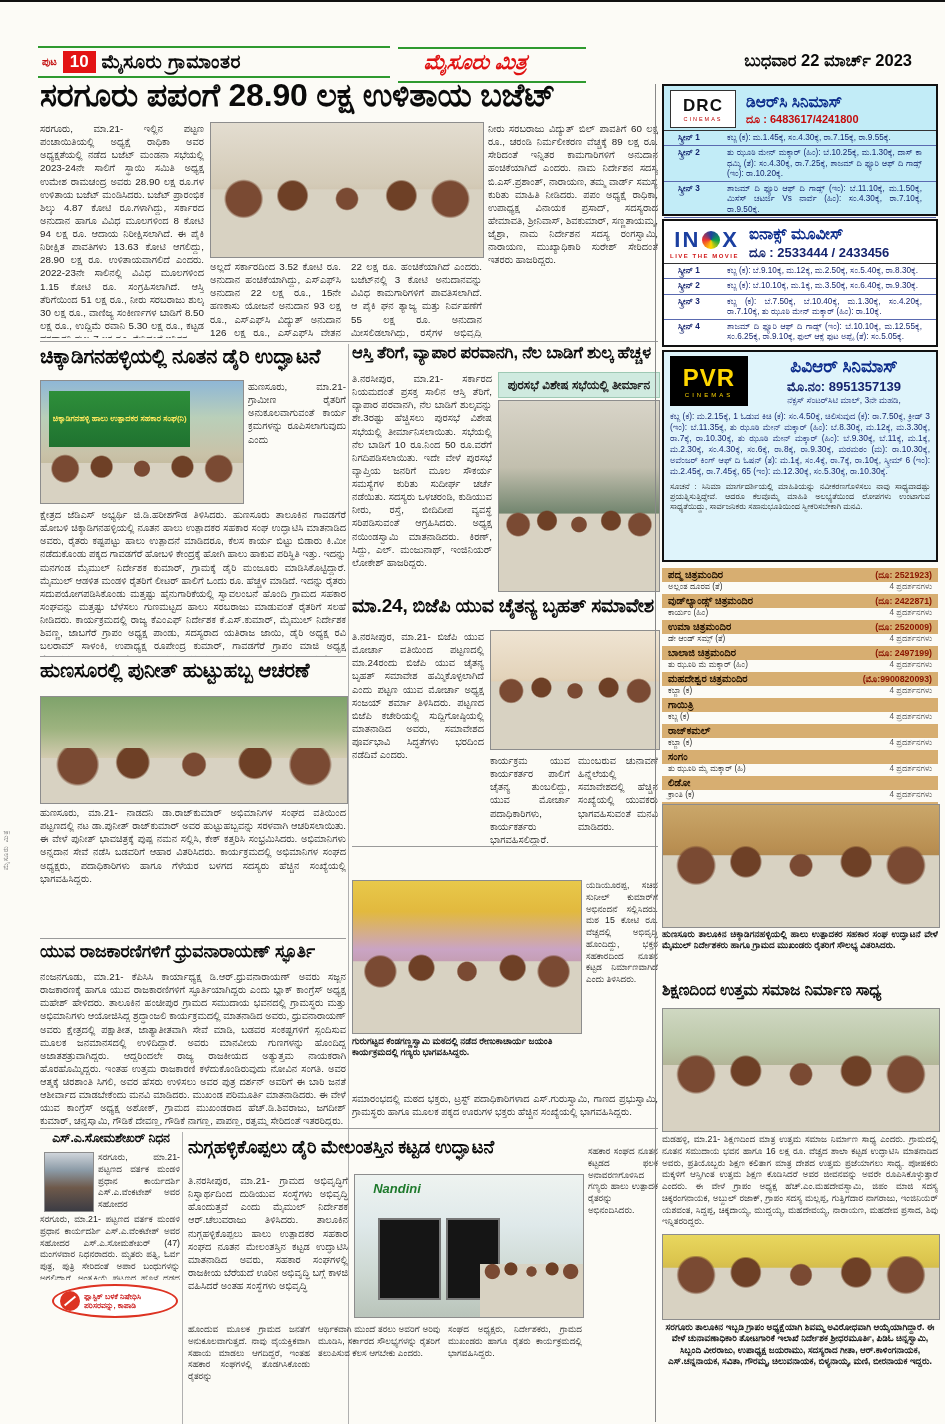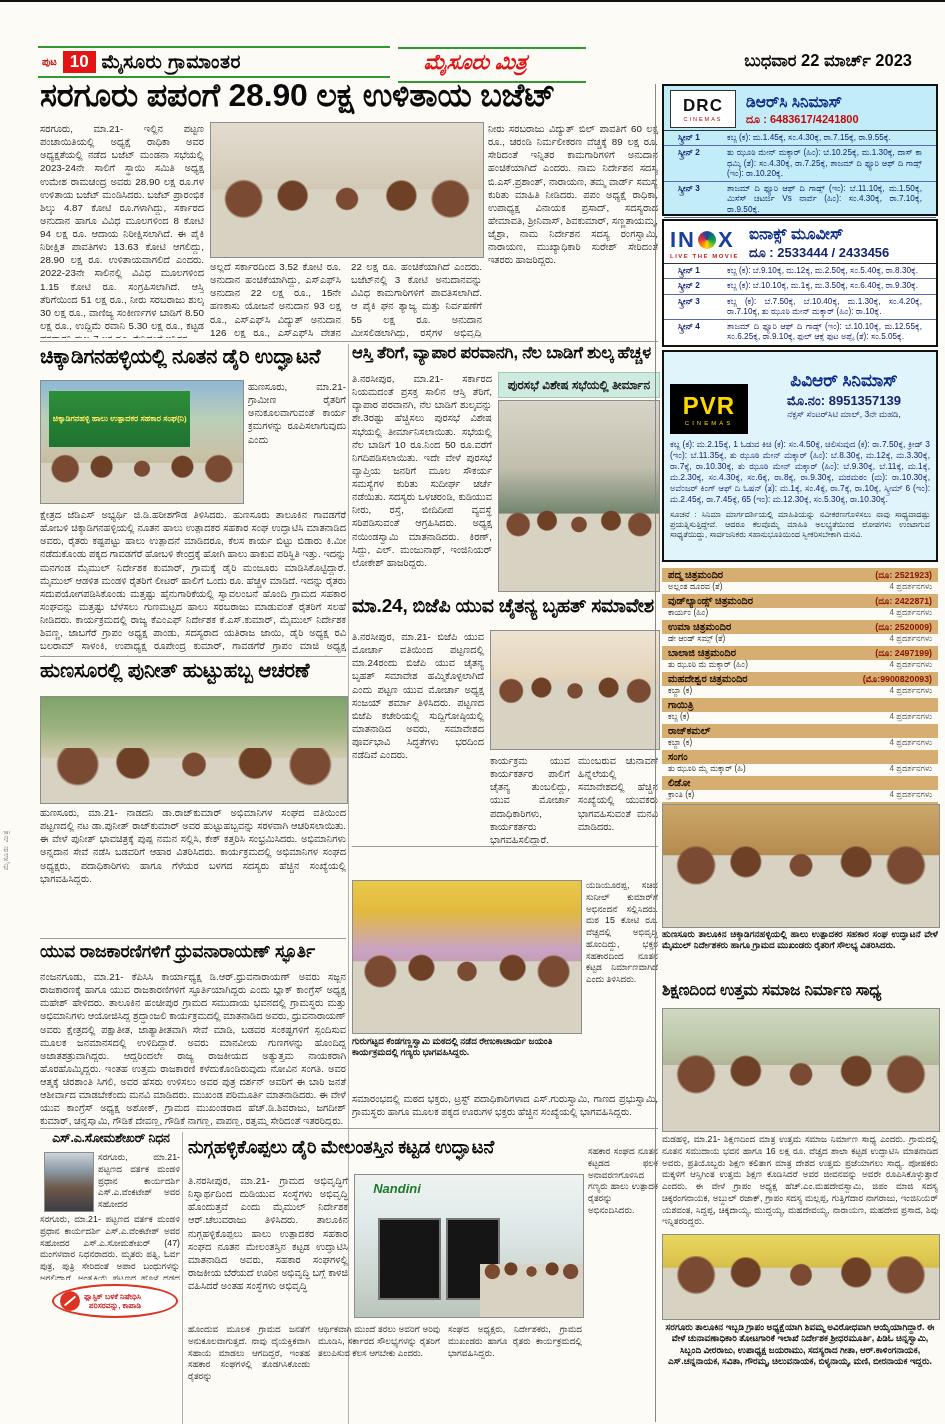--- a/index.html
+++ b/index.html
@@ -24,43 +24,43 @@
   .cinebox{position:absolute;left:662px;width:276px;border:2px solid #111;box-sizing:border-box;}
   .cine-head{display:flex;align-items:center;gap:10px;padding:4px 6px 2px 6px;}
   .cine-title{font-weight:800;font-size:15.5px;color:#0a2a8a;}
   .cine-phone{font-weight:800;font-size:11px;color:#c40b0b;margin-top:2px;}
   .screenrow{display:flex;gap:5px;padding:2px 14px;border-top:1px solid #5a6ab0;}
   .screenrow .lab{flex:0 0 44px;font-weight:800;font-size:8.2px;color:#15246e;}
   .screenrow .txt{font-size:8.2px;line-height:1.25;color:#15246e;text-align:justify;}
   #drc-logo{background:#fff;border:1px solid #333;width:64px;height:36px;display:flex;flex-direction:column;align-items:center;justify-content:center;}
   #drc-logo .t{font-weight:900;font-size:17px;color:#111;letter-spacing:1px;}
   #drc-logo .s{font-size:5.5px;letter-spacing:2px;color:#b00;}
-  #inox-logo{display:flex;flex-direction:column;align-items:flex-start;}
+  #inox-logo{display:flex;flex-direction:column;align-items:flex-end;}
   #inox-word{font-weight:900;font-size:22px;color:#1b3fa0;letter-spacing:2px;display:flex;align-items:center;}
   #inox-o{width:18px;height:18px;border-radius:50%;display:inline-block;margin:0 2px;
           background:conic-gradient(#1b3fa0,#0aa04c,#ffd800,#e33,#1b3fa0);}
   #inox-tag{font-size:6px;letter-spacing:1.5px;color:#d01818;font-weight:700;}
-  #pvr-logo{background:#000;width:78px;height:50px;display:flex;flex-direction:column;align-items:center;justify-content:center;margin-top:28px;}
+  #pvr-logo{background:#000;width:78px;height:50px;display:flex;flex-direction:column;align-items:center;justify-content:center;}
   #pvr-logo .t{color:#ffd700;font-weight:900;font-size:24px;letter-spacing:1px;}
   #pvr-logo .s{color:#ffd700;font-size:6px;letter-spacing:3px;}
   .pvr-addr{font-size:8.5px;color:#15246e;text-align:center;}
   .pvr-shows{font-size:8.4px;line-height:1.3;color:#15246e;text-align:justify;padding:3px 6px;}
   .pvr-note{font-size:8px;line-height:1.3;color:#222;text-align:justify;padding:2px 6px 4px 6px;}
   
   .th-bar{display:flex;justify-content:space-between;align-items:center;background:#d7ae71;padding:1px 6px;margin-top:2px;}
   .th-name{font-weight:800;font-size:10px;color:#201000;}
   .th-phone{font-weight:800;font-size:8.8px;color:#8a1500;}
   .th-row{display:flex;justify-content:space-between;padding:0 6px;font-size:8.2px;color:#333;}
   .th-shows{color:#555;}
   
   #eco-oval{position:absolute;left:52px;top:1284px;width:126px;height:34px;border:2px solid #d32;border-radius:50%;
             background:#fff;display:flex;align-items:center;gap:4px;padding:2px 6px;box-sizing:border-box;}
   #eco-circle{width:20px;height:20px;border-radius:50%;background:#d32;position:relative;flex:0 0 20px;}
   #eco-circle::after{content:"";position:absolute;left:3px;top:9px;width:14px;height:2px;background:#fff;transform:rotate(-40deg);}
-  #eco-oval .t{color:#c22;font-weight:800;font-size:7.6px;line-height:1.2;text-align:right;}
+  #eco-oval .t{color:#c22;font-weight:800;font-size:7.6px;line-height:1.2;}
   #eco-green{position:absolute;left:52px;top:1322px;width:116px;height:64px;background:#13a33c;display:flex;align-items:center;padding:4px;box-sizing:border-box;gap:4px;}
   #eco-globe{width:34px;height:34px;border-radius:50%;flex:0 0 34px;
              background:radial-gradient(circle at 35% 35%,#bff0c7 0 18%,transparent 19%),
                         radial-gradient(circle at 65% 60%,#0c7d2b 0 22%,transparent 23%),
                         radial-gradient(circle,#2ecc5e 0 60%,#0d8a31 100%);}
   #eco-green .t{color:#fff;font-weight:800;font-size:13px;line-height:1.15;}
   
   .ph-table{position:absolute;left:0;bottom:0;width:100%;height:34%;background:linear-gradient(180deg,#d9c7a4,#c4ad83);}
   .ph-banner{position:absolute;left:4%;top:8%;width:70%;height:46%;background:linear-gradient(180deg,#2e8f3a,#1f7230);
              display:flex;align-items:center;justify-content:center;}

